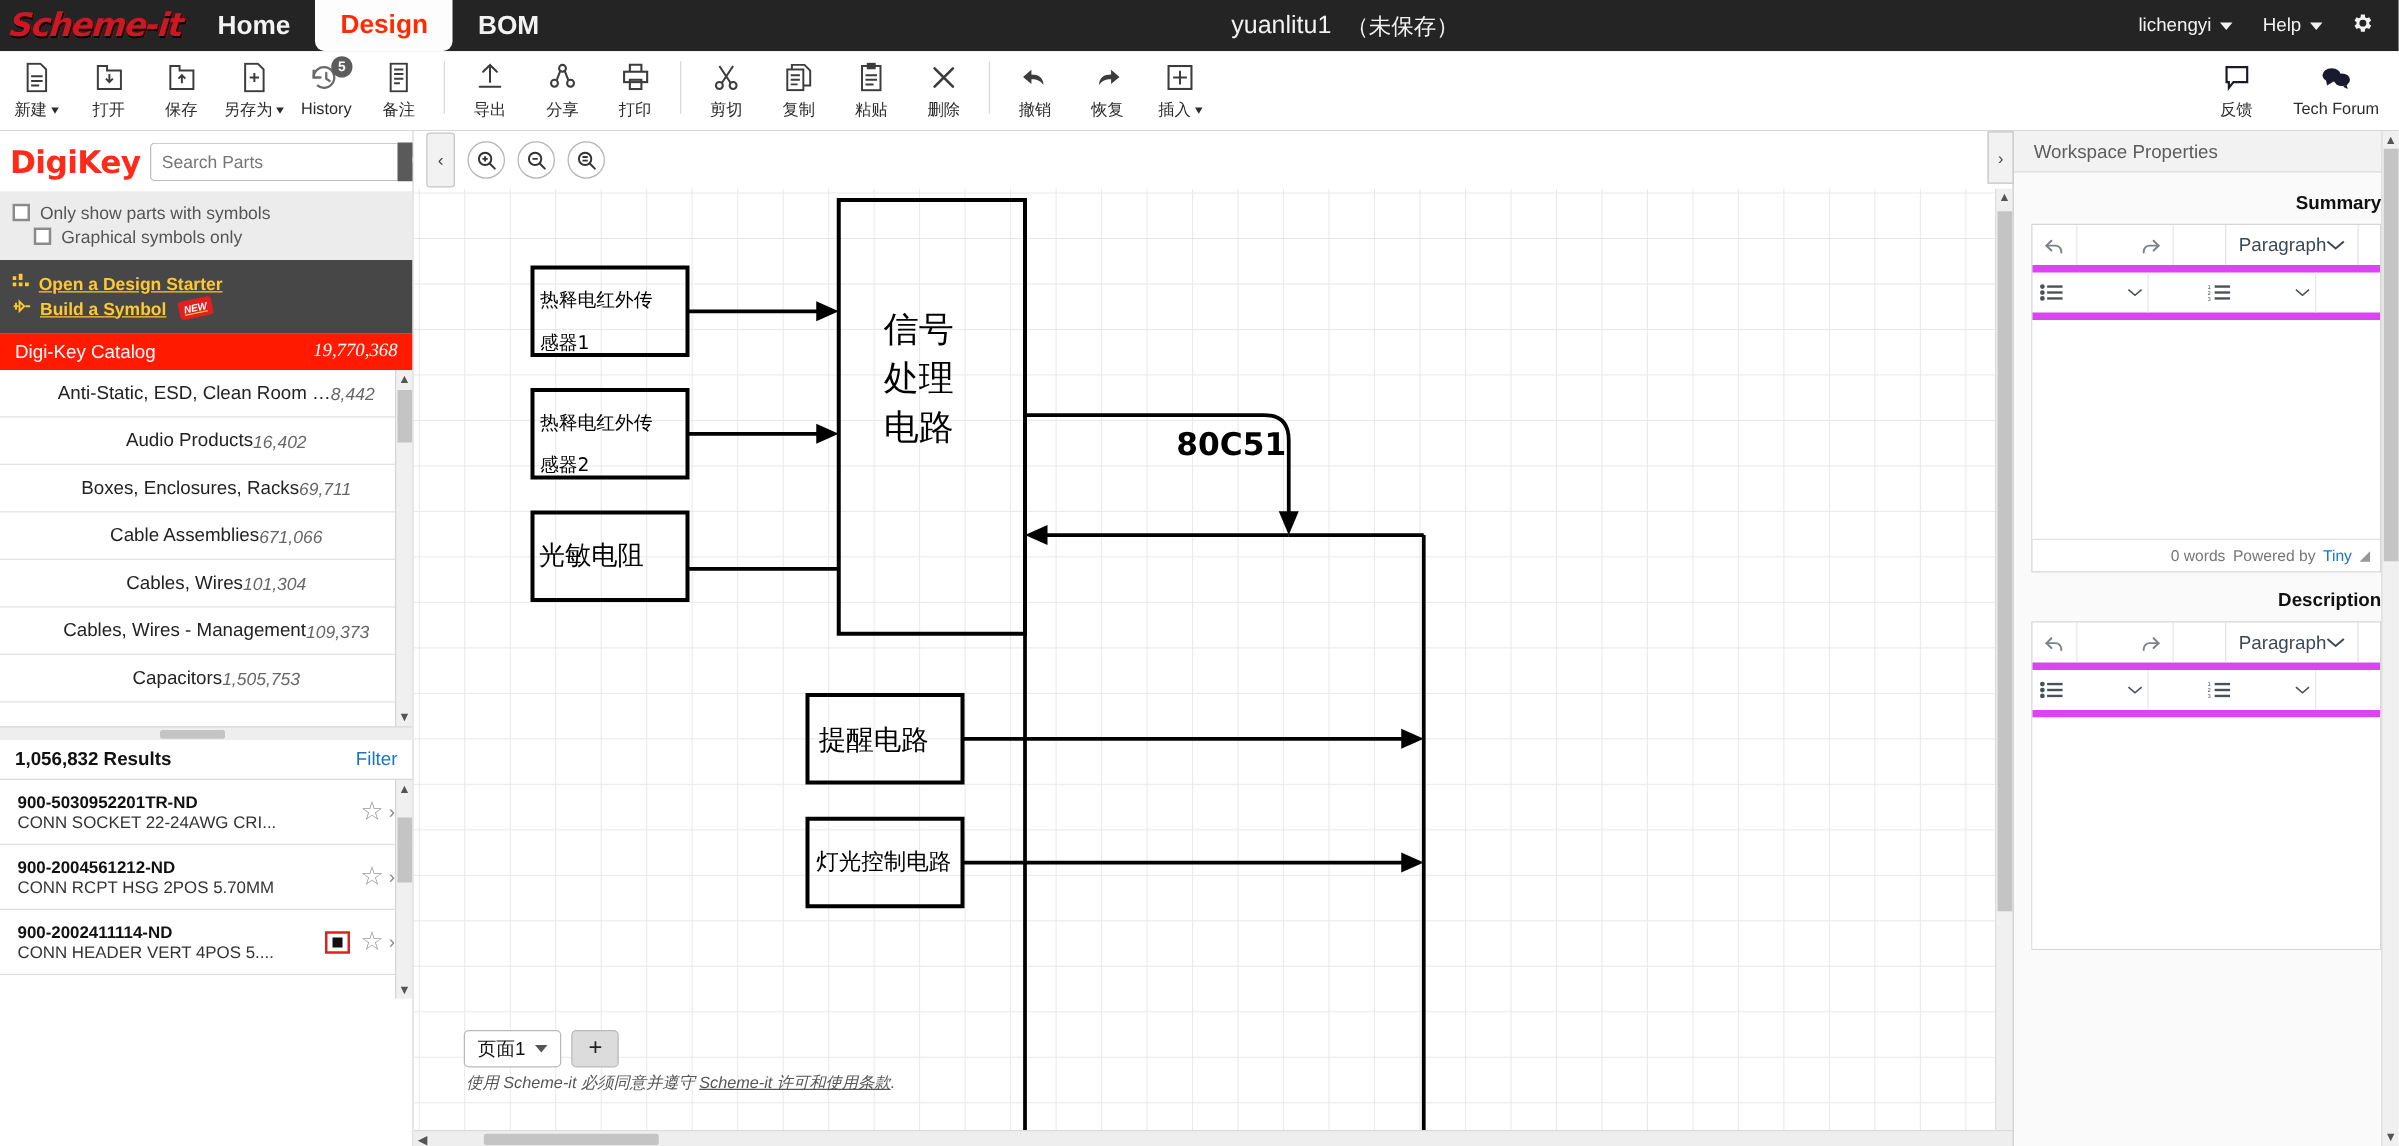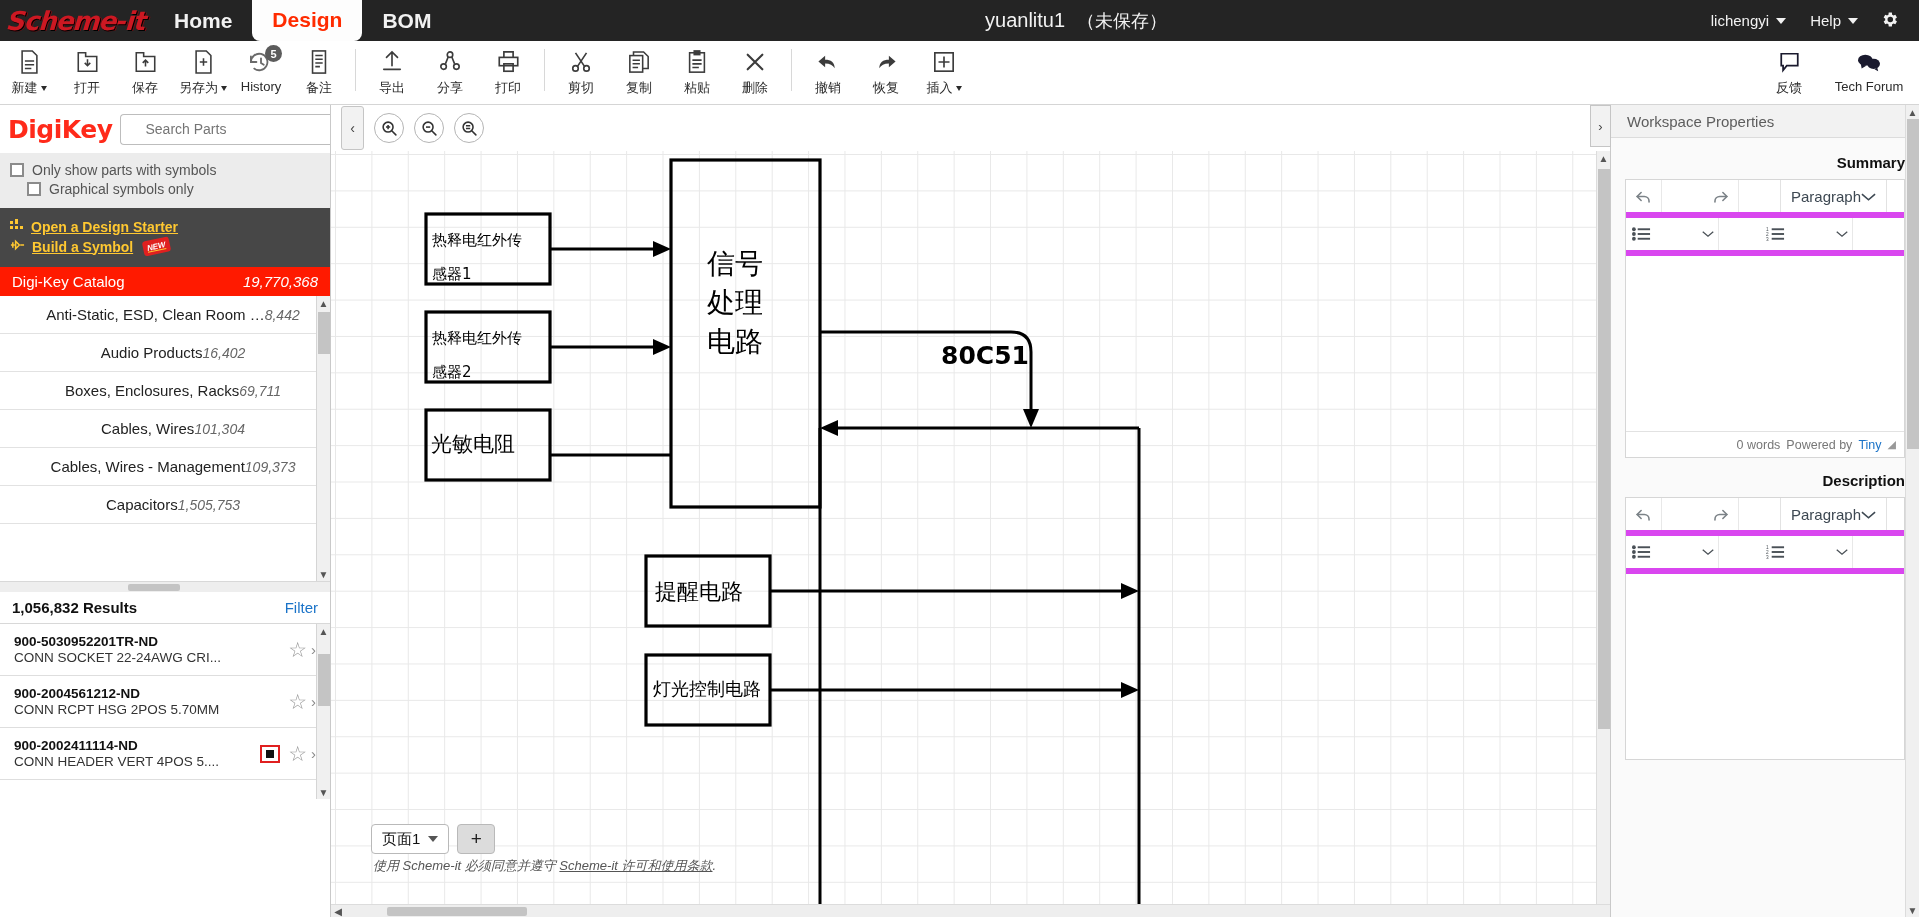--- a/index.html
+++ b/index.html
@@ -89,21 +89,21 @@
     background: #fff; border-right: 1px solid #c9c9c9; overflow: hidden;
   }
   .dk-head { display: flex; align-items: center; height: 48px; padding: 0 8px; gap: 8px; }
   .dk-logo {
     font-size: 25px; font-weight: bold; color: #ff2a1a;
     font-family: "DejaVu Sans", sans-serif; letter-spacing: -0.5px;
   }
   .dk-search { display: flex; flex: 1; height: 31px; }
   .dk-search input {
     flex: 1; border: 1px solid #bdbdbd; border-right: none; border-radius: 4px 0 0 4px;
-    padding: 0 24px; font-size: 14px; color: #000000; outline: none;
+    padding: 0 8px; font-size: 14px; color: #000000; outline: none;
     font-family: "Liberation Sans", sans-serif;
   }
   .dk-search .sbtn {
     width: 38px; background: #5a5a5a; border-radius: 0 4px 4px 0;
     display: flex; align-items: center; justify-content: center; cursor: pointer;
   }
   .chkbox-area { background: #ececec; padding: 6px 10px 8px 10px; }
   .chkrow { display: flex; align-items: center; gap: 8px; font-size: 14px; color: #555; margin: 3px 0; }
   .chkrow.indent { padding-left: 17px; }
   .cbox { width: 14px; height: 14px; border: 2px solid #8b8b8b; background: #fff; }
@@ -116,21 +116,21 @@
   .new-badge {
     background: #e02020; color: #fff; font-size: 8px; font-weight: bold;
     font-style: italic; padding: 3px 4px; border-radius: 3px; margin-left: 3px;
     transform: rotate(-12deg);
   }
   .cat-header {
     background: #ff1a00; color: #fff; font-size: 15px; height: 29px;
     display: flex; align-items: center; justify-content: space-between;
     padding: 0 12px; cursor: pointer;
   }
-  .cat-header .cnt { font-style: italic; }
+  .cat-header .cnt { font-style: italic; font-family: Liberation Serif, serif; }
   .cat-list { position: relative; height: 285px; overflow: hidden; }
   .cat-row {
     display: flex; align-items: center; justify-content: center;
     height: 38px; padding: 0 12px 0 28px; font-size: 15px; color: #222;
     border-bottom: 1px solid #e2e2e2; cursor: pointer;
   }
   .cat-row .cnt { font-style: italic; color: #666; font-size: 14px; }
   .vscroll {
     position: absolute; top: 0; right: 0; width: 14px; height: 100%;
     background: #f0f0f0; border-left: 1px solid #d5d5d5;
@@ -563,20 +563,24 @@
         <span>Anti-Static, ESD, Clean Room …</span>
         <span class="cnt">8,442</span>
       </div>
       <div class="cat-row">
         <span>Audio Products</span>
         <span class="cnt">16,402</span>
       </div>
       <div class="cat-row">
         <span>Boxes, Enclosures, Racks</span>
         <span class="cnt">69,711</span>
+      </div>
+      <div class="cat-row">
+        <span>Cable Assemblies</span>
+        <span class="cnt">671,066</span>
       </div>
       <div class="cat-row">
         <span>Cables, Wires</span>
         <span class="cnt">101,304</span>
       </div>
       <div class="cat-row">
         <span>Cables, Wires - Management</span>
         <span class="cnt">109,373</span>
       </div>
       <div class="cat-row">

